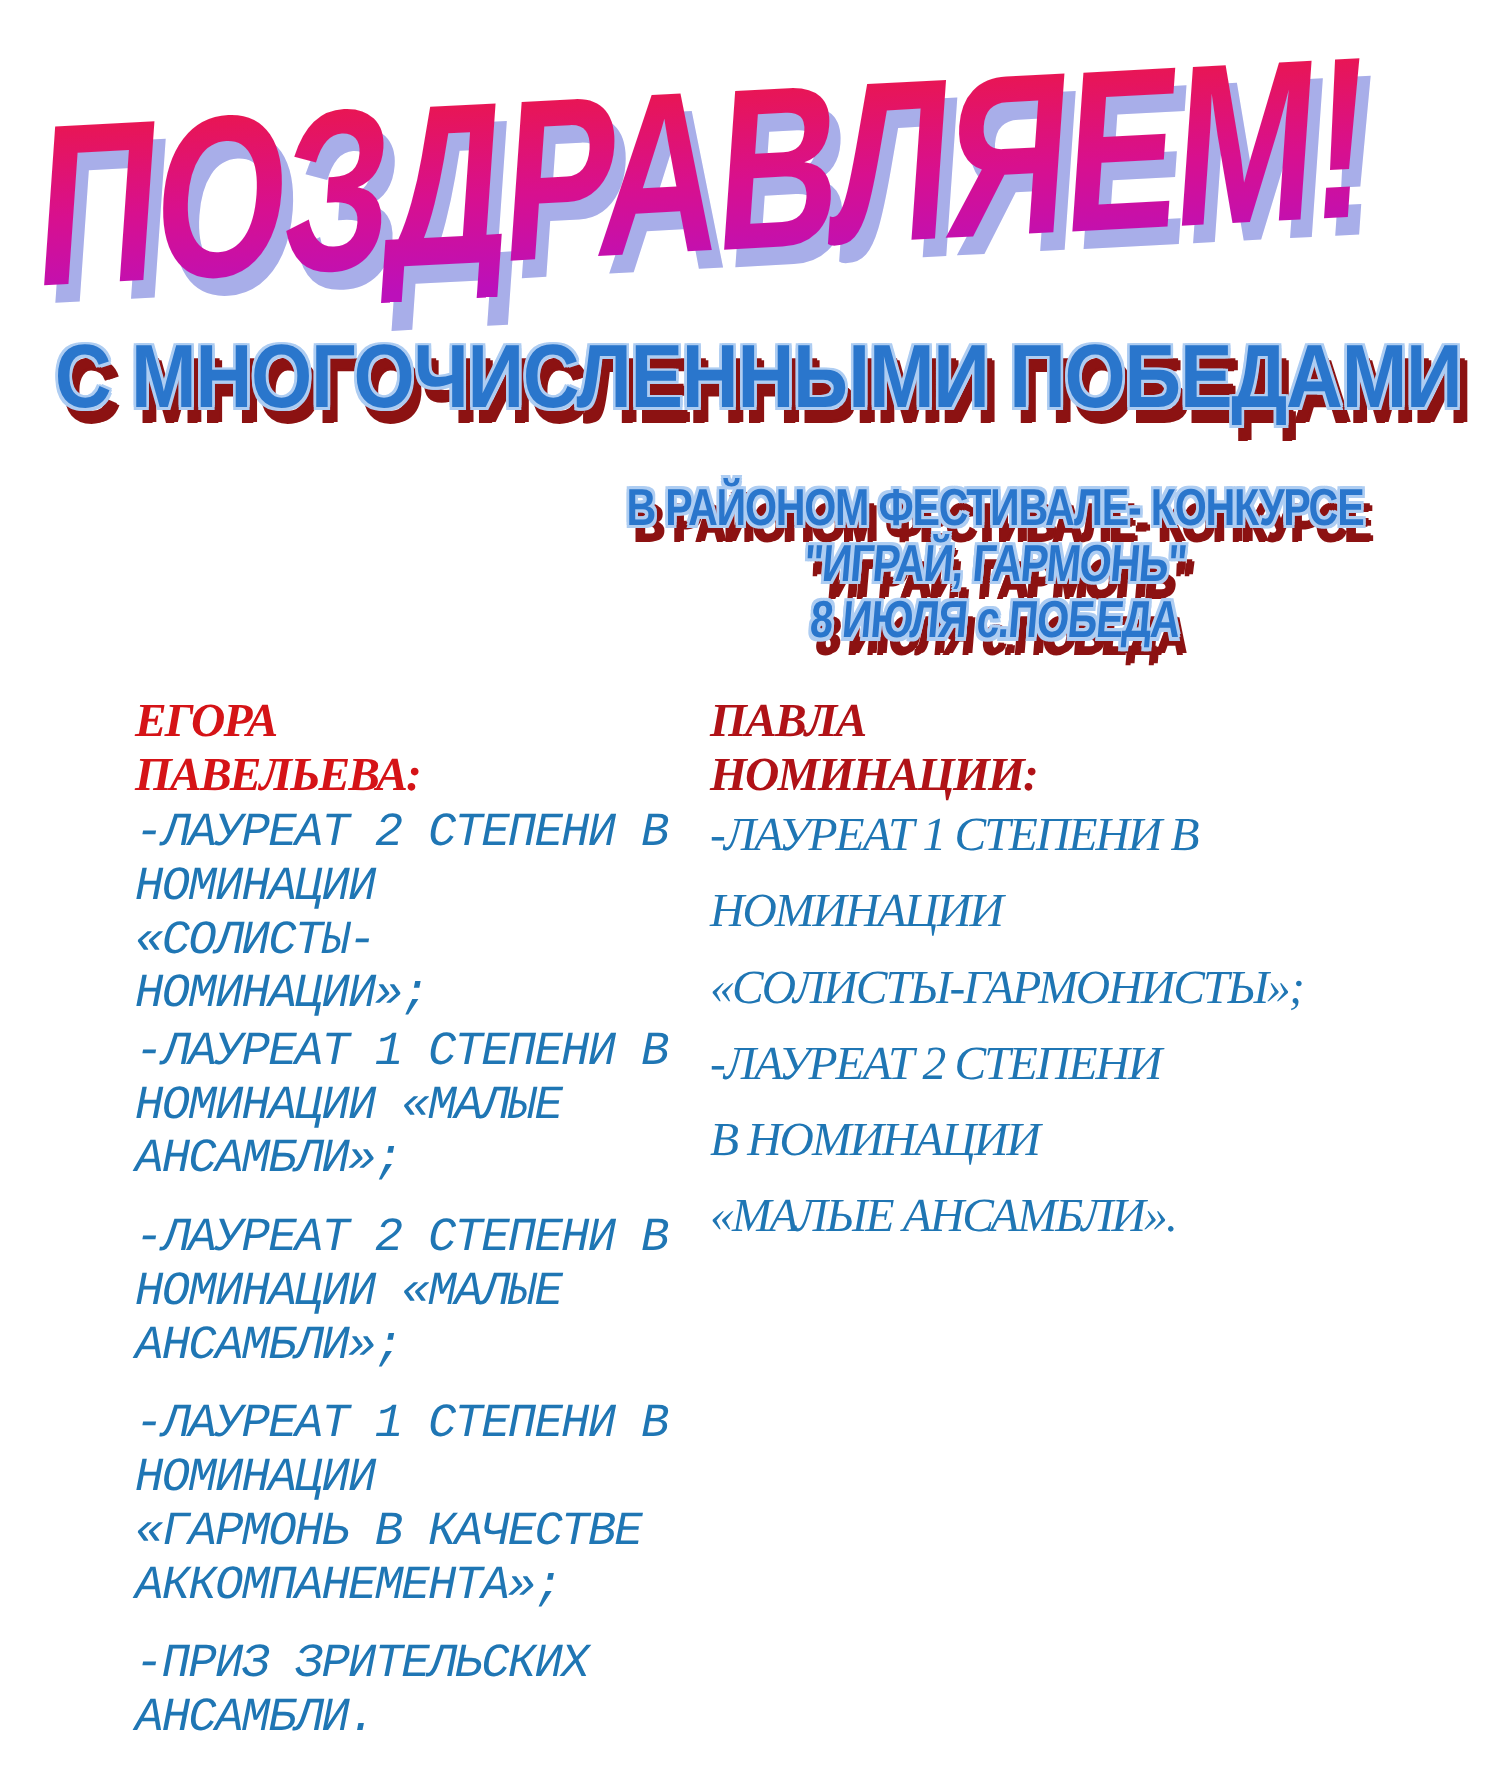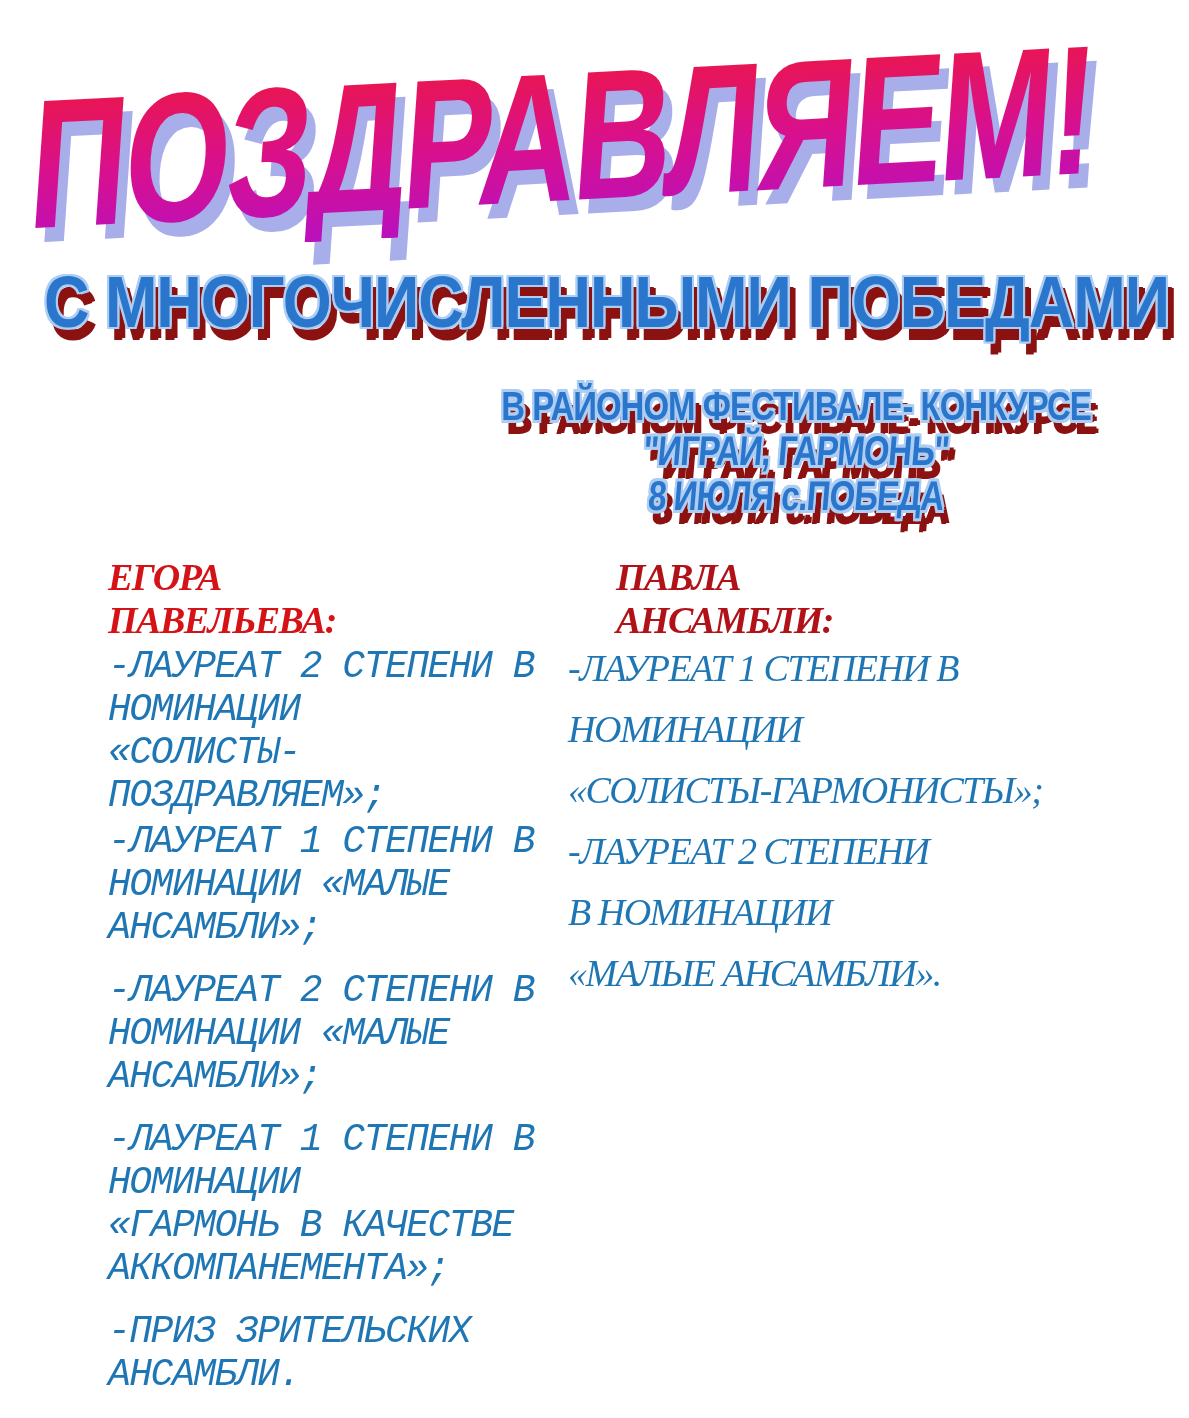--- a/index.html
+++ b/index.html
@@ -101,21 +101,21 @@
     font-size: 38px;
     letter-spacing: -1.5px;
     color: var(--body-blue, #1f76b4);
   }
   .col-left  { left: 108px; width: 430px; }
   .col-right { left: 568px; width: 520px; }
   .col .line { display: block; white-space: nowrap; }
   .heading { font-weight: bold; }
   .heading .line { line-height: 43px; }
   .col-left  .heading { color: var(--head-red-left, #d51317); }
-  .col-right .heading { color: var(--head-red-right, #b01217); margin-left: 48px; }
+  .col-right .heading { color: var(--head-red-right, #b01217); }
   .col-left  .item .line { line-height: 43px; font-family: Liberation Mono, monospace; }
   .col-left  .item { margin-top: 20px; }
   .col-left  .item.tight { margin-top: 3px; }
   .col-right .body { margin-top: -4px; }
   .col-right .body .line { line-height: 61px; }
 </style>
 </head>
 <body>
 
 <div class="page">
@@ -139,21 +139,21 @@
 
   <div class="col col-left">
     <div class="heading">
       <span class="line">ЕГОРА</span>
       <span class="line">ПАВЕЛЬЕВА:</span>
     </div>
     <div class="item tight">
       <span class="line">-ЛАУРЕАТ 2 СТЕПЕНИ В</span>
       <span class="line">НОМИНАЦИИ</span>
       <span class="line">«СОЛИСТЫ-</span>
-      <span class="line">ПОЗДРАВЛЯЕМ»;</span>
+      <span class="line">НОМИНАЦИИ»;</span>
     </div>
     <div class="item tight">
       <span class="line">-ЛАУРЕАТ 1 СТЕПЕНИ В</span>
       <span class="line">НОМИНАЦИИ «МАЛЫЕ</span>
       <span class="line">АНСАМБЛИ»;</span>
     </div>
     <div class="item">
       <span class="line">-ЛАУРЕАТ 2 СТЕПЕНИ В</span>
       <span class="line">НОМИНАЦИИ «МАЛЫЕ</span>
       <span class="line">АНСАМБЛИ»;</span>
@@ -166,21 +166,21 @@
     </div>
     <div class="item">
       <span class="line">-ПРИЗ ЗРИТЕЛЬСКИХ</span>
       <span class="line">АНСАМБЛИ.</span>
     </div>
   </div>
 
   <div class="col col-right">
     <div class="heading">
       <span class="line">ПАВЛА</span>
-      <span class="line">АНСАМБЛИ:</span>
+      <span class="line">НОМИНАЦИИ:</span>
     </div>
     <div class="body">
       <span class="line">-ЛАУРЕАТ 1 СТЕПЕНИ В</span>
       <span class="line">НОМИНАЦИИ</span>
       <span class="line">«СОЛИСТЫ-ГАРМОНИСТЫ»;</span>
       <span class="line">-ЛАУРЕАТ 2 СТЕПЕНИ</span>
       <span class="line">В НОМИНАЦИИ</span>
       <span class="line">«МАЛЫЕ АНСАМБЛИ».</span>
     </div>
   </div>

